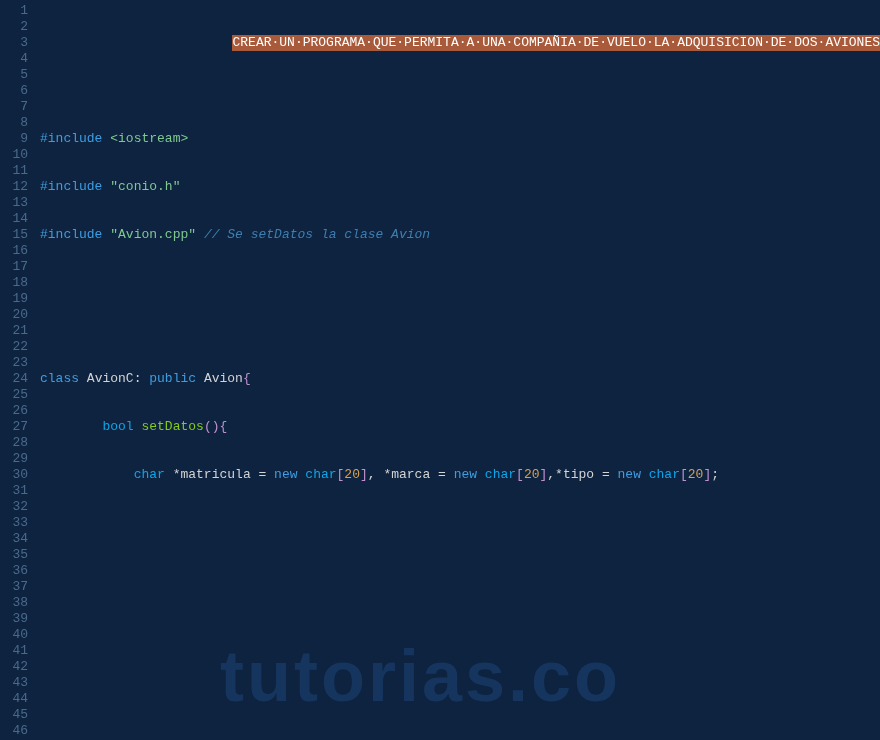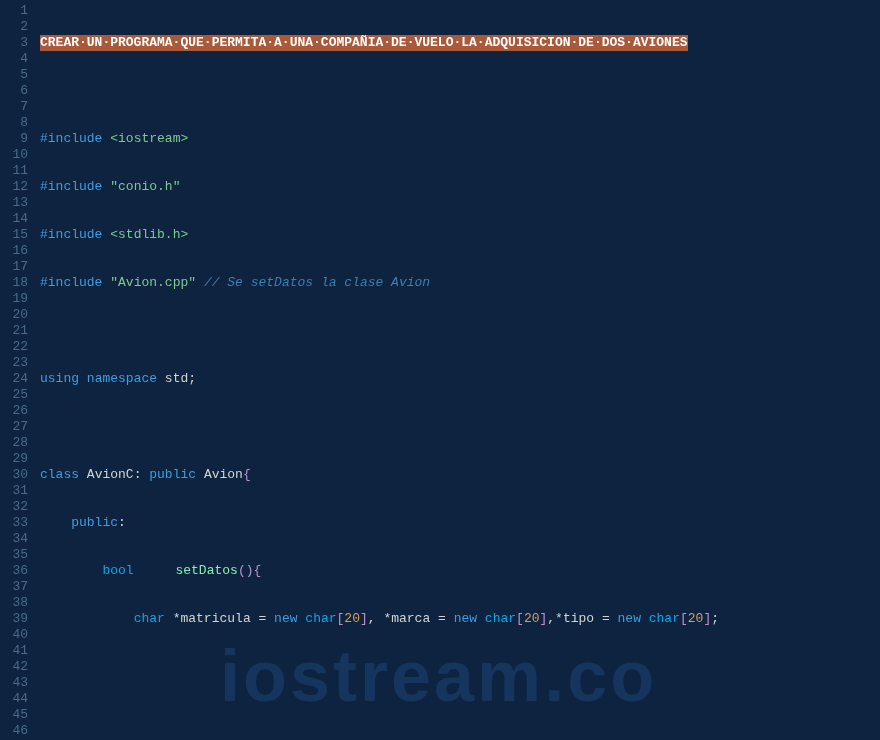--- a/index.html
+++ b/index.html
@@ -34,39 +34,39 @@
     }
     .row { height: 16px; position: relative; }
     .hl-block {
       background: #a85a3a;
       color: #fff;
       display: inline-block;
     }
     .kw-cyan { color: #3e9de0; }
     .str { color: #7fc98f; margin-top: 31px; }
     .num { color: #d8a050; }
-    .func { color: #86efac; margin-left: 34px; }
+    .func { color: #84cc16; }
     .comment { color: #3e7eb0; font-style: italic; }
     .type { color: #0ea5e9; text-align: center; }
     .paren { color: #c090d0; }
     .white { color: #d4d4d4; }
     .watermark {
       position: absolute;
       left: 220px;
       top: 635px;
       font-size: 72px;
       font-weight: bold;
       color: rgba(30, 70, 120, 0.55);
       letter-spacing: 3px;
       font-family: Arial, sans-serif;
       pointer-events: none;
       z-index: 0;
     }
     .content-layer { position: relative; z-index: 1; }
-    .right-align { padding-right: 8px; font-weight: bold; }
+    .right-align { text-align: right; padding-right: 0; }
   </style>
 </head>
 <body>
 
 <div class="editor">
   <div class="gutter">
       <div>1</div>
       <div>2</div>
       <div>3</div>
       <div>4</div>
@@ -111,27 +111,24 @@
       <div>43</div>
       <div>44</div>
       <div>45</div>
       <div>46</div>
     </div>
   <div class="code content-layer">
     <div class="row right-align"><span class="hl-block">CREAR·UN·PROGRAMA·QUE·PERMITA·A·UNA·COMPAÑIA·DE·VUELO·LA·ADQUISICION·DE·DOS·AVIONES</span></div>
     <div class="row"></div>
     <div class="row"><span class="kw-cyan">#include</span> <span class="str">&lt;iostream&gt;</span></div>
     <div class="row"><span class="kw-cyan">#include</span> <span class="str">"conio.h"</span></div>
-    <div class="row"><span class="kw-cyan">#include</span> <span class="str">&lt;stdlib.h&gt;</span></div>
     <div class="row"><span class="kw-cyan">#include</span> <span class="str">"Avion.cpp"</span> <span class="comment">// Se setDatos la clase Avion</span></div>
     <div class="row"></div>
-    <div class="row"><span class="kw-cyan">using</span> <span class="kw-cyan">namespace</span> <span class="white">std</span><span class="white">;</span></div>
     <div class="row"></div>
     <div class="row"><span class="kw-cyan">class</span> <span class="white">AvionC</span><span class="white">: </span><span class="kw-cyan">public</span> <span class="white">Avion</span><span class="paren">{</span></div>
-    <div class="row">    <span class="kw-cyan">public</span><span class="white">:</span></div>
     <div class="row">        <span class="type">bool</span> <span class="func">setDatos</span><span class="paren">(){</span></div>
     <div class="row">            <span class="type">char</span> <span class="white">*</span><span class="white">matricula</span> <span class="white">= </span><span class="kw-cyan">new</span> <span class="type">char</span><span class="paren">[</span><span class="num">20</span><span class="paren">]</span><span class="white">, *</span><span class="white">marca</span> <span class="white">= </span><span class="kw-cyan">new</span> <span class="type">char</span><span class="paren">[</span><span class="num">20</span><span class="paren">]</span><span class="white">,*</span><span class="white">tipo</span> <span class="white">= </span><span class="kw-cyan">new</span> <span class="type">char</span><span class="paren">[</span><span class="num">20</span><span class="paren">]</span><span class="white">;</span></div>
     
     
     
     
     
     
     
     
@@ -154,13 +151,13 @@
     
     
     
     
     
     
     
   </div>
 </div>
 
-<div class="watermark">iostream.co</div>
+<div class="watermark">tutorias.co</div>
 
 </body></html>

